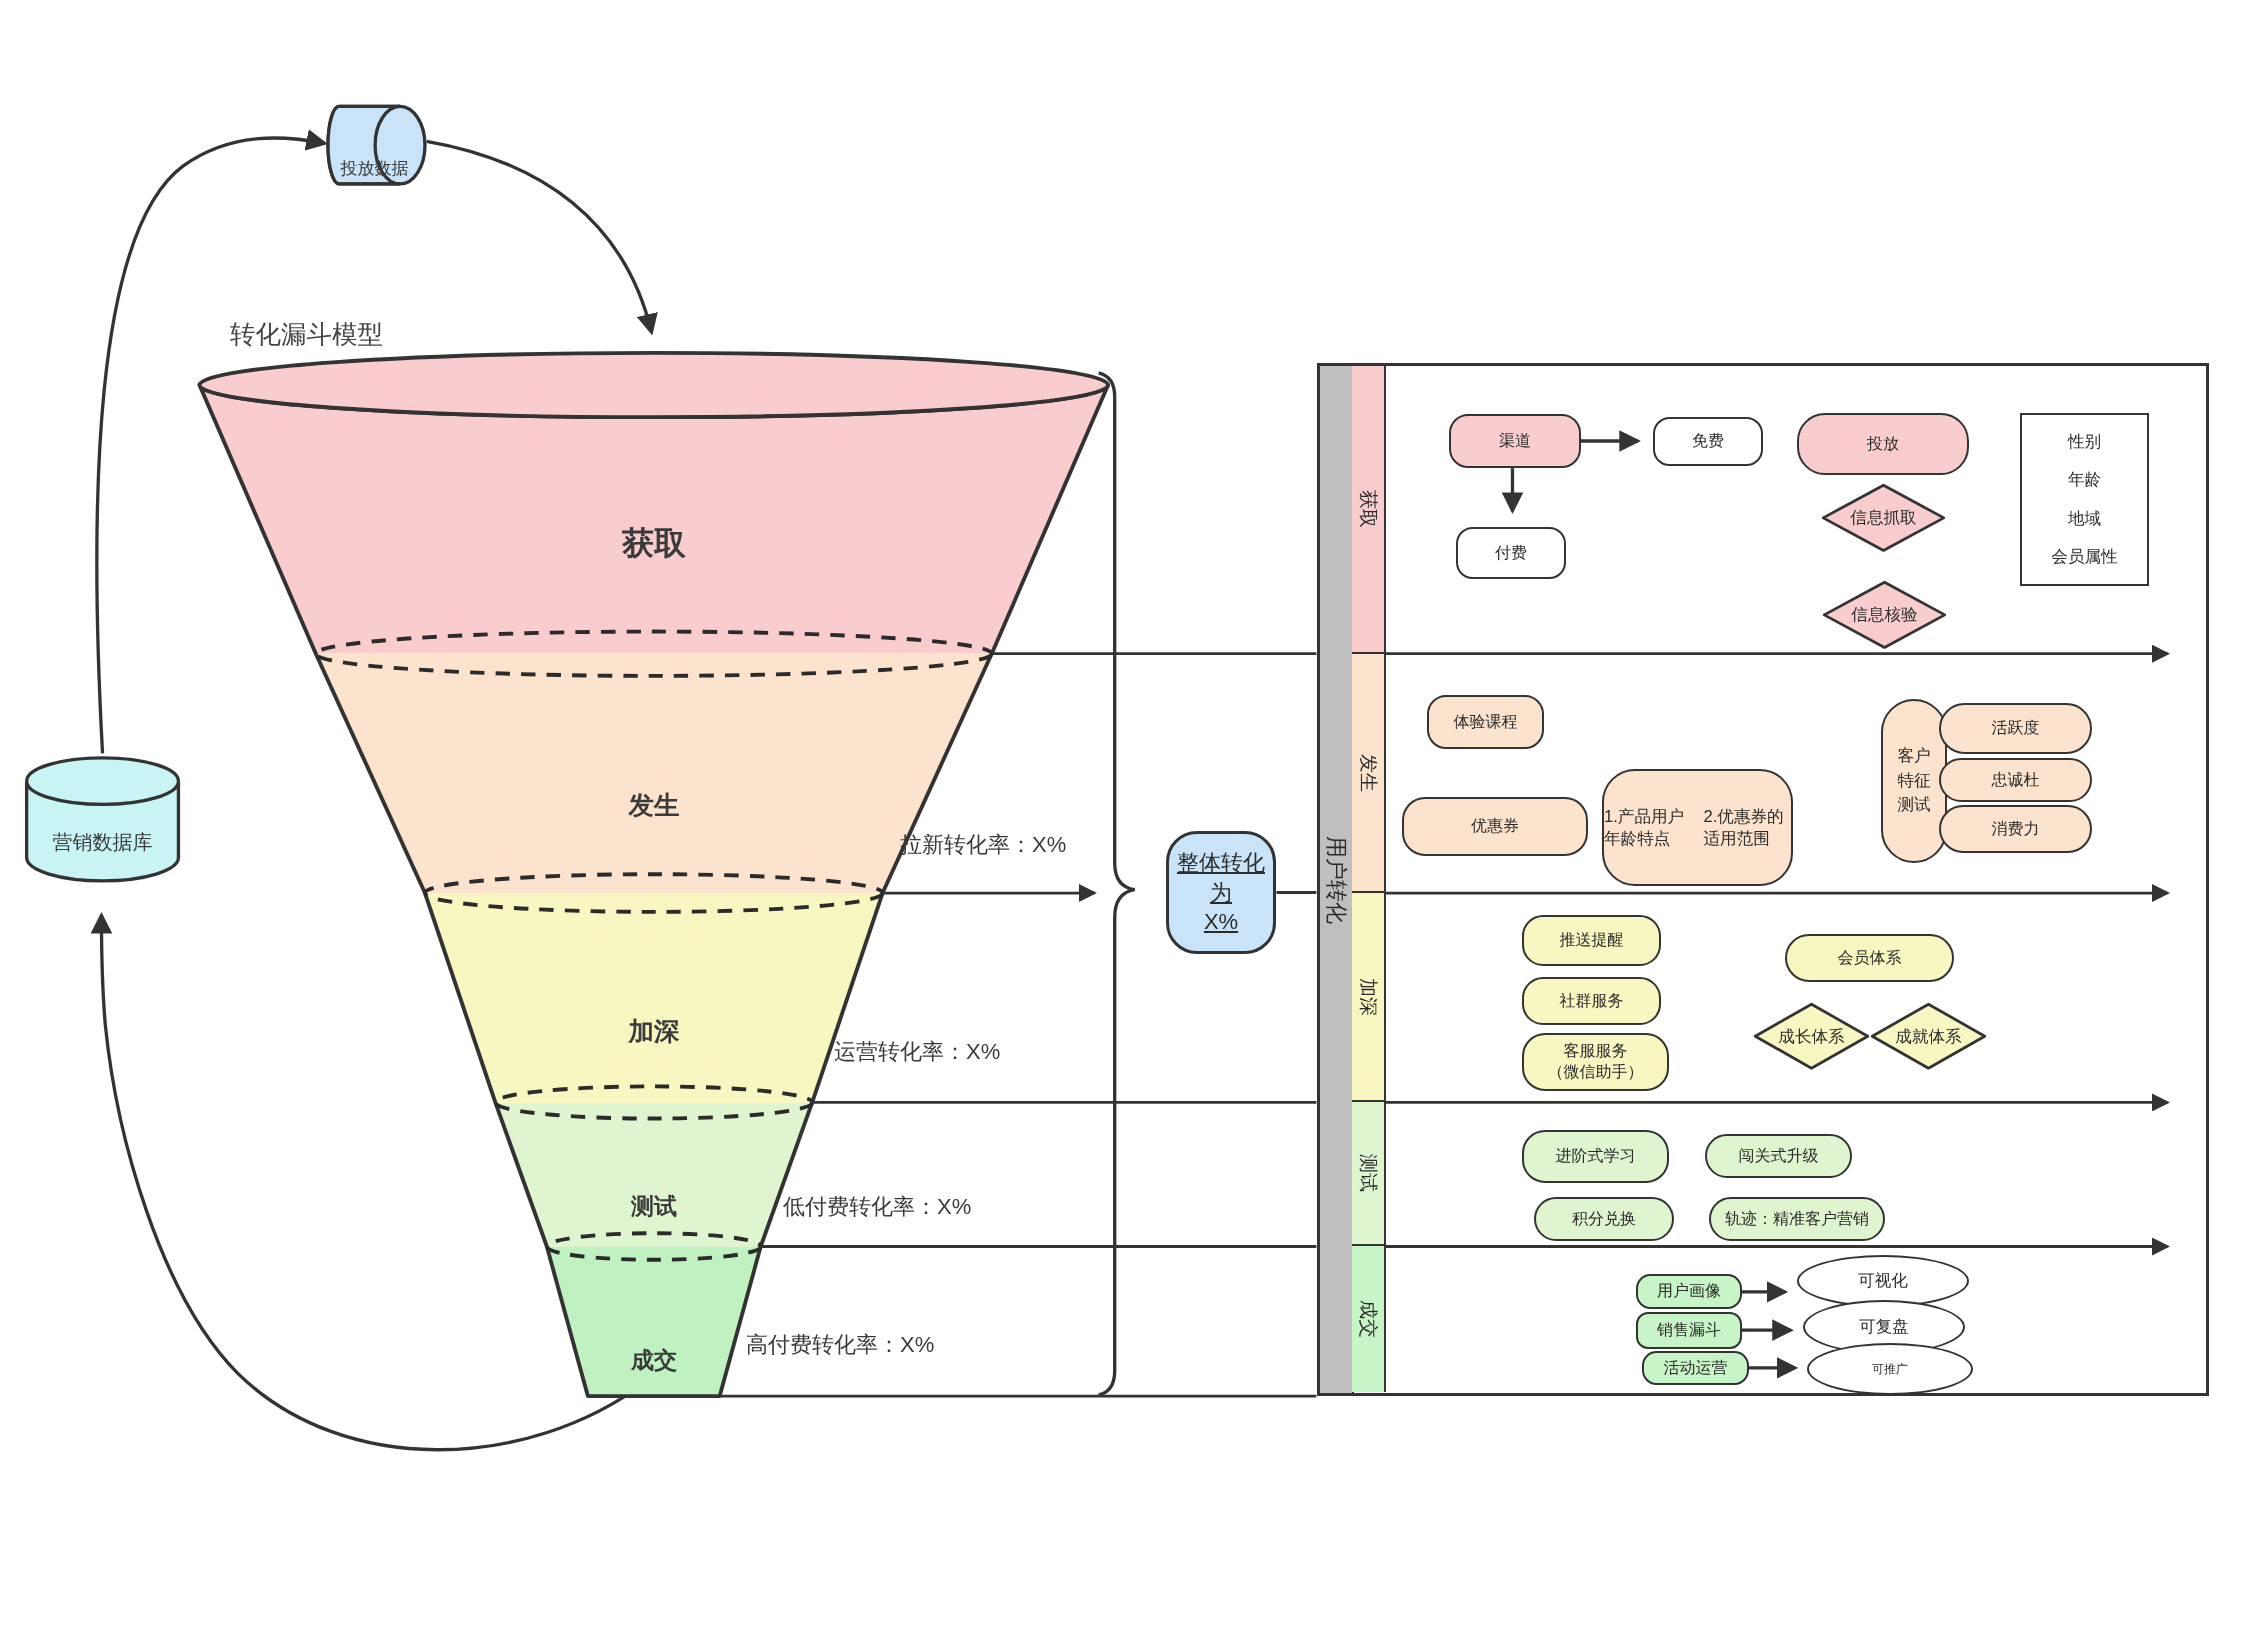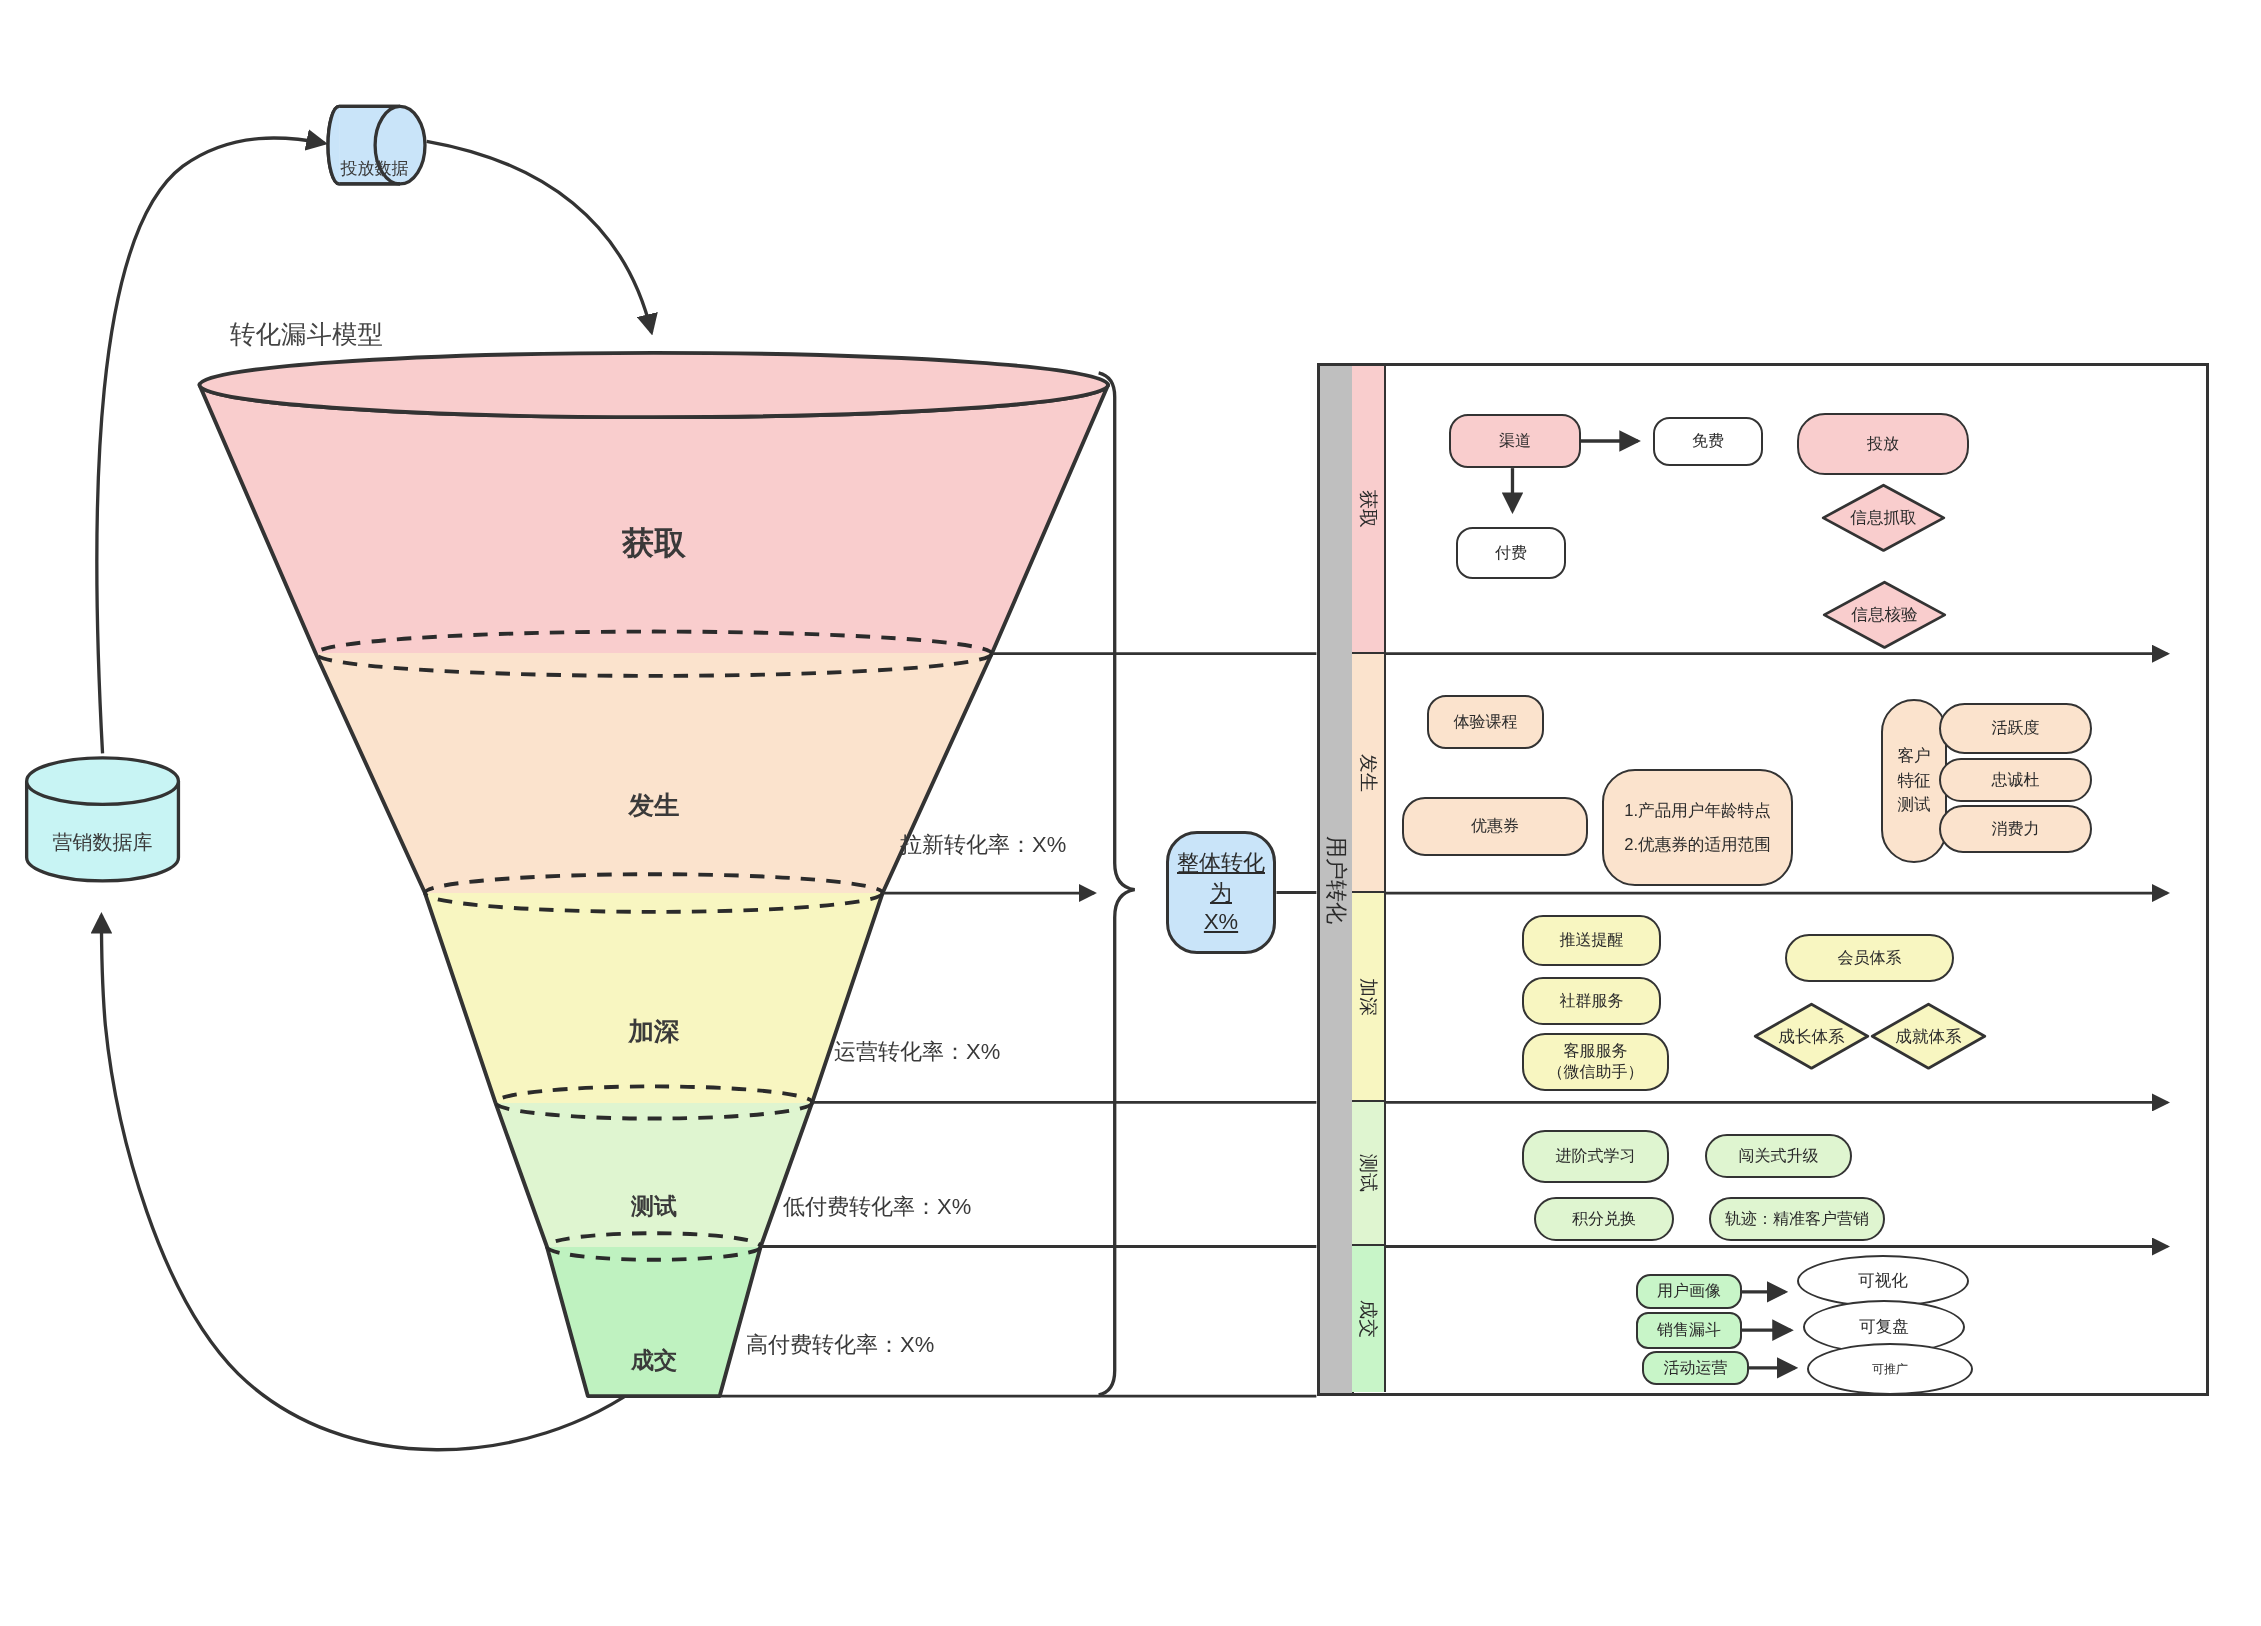--- a/index.html
+++ b/index.html
@@ -28,21 +28,21 @@
   .ellipse{border-radius:50%;background:#fff;}
   .panel{position:absolute;left:1317px;top:363px;width:892px;height:1033px;
          box-sizing:border-box;border:3.3px solid #333;}
   .graybar{position:absolute;left:0;top:0;bottom:0;width:32px;background:#BFBFBF;
            border-right:2.2px solid #333;display:flex;align-items:center;justify-content:center;}
   .vtext{writing-mode:vertical-rl;text-orientation:sideways;white-space:nowrap;color:#2b2b2b;}
   .stripcell{position:absolute;left:34px;width:34px;box-sizing:border-box;border-right:2.2px solid #333;
              border-bottom:2.2px solid #333;display:flex;align-items:center;justify-content:center;}
   .stripcell.last{border-bottom:none;}
   .stripcell .vtext{font-size:19px;}
-  .note-lines{display:flex;flex-direction:column;gap:12px;align-items:flex-start;text-align:left;}
+  .note-lines{display:flex;flex-direction:row;gap:12px;align-items:flex-start;text-align:left;}
   .attrbox{flex-direction:column;justify-content:space-evenly;font-size:16.6px;}
 </style>
 </head>
 <body>
 
 <div id="canvas">
 
   <svg id="bg" viewBox="0 0 4081 2935">
     <defs>
       <marker id="arr" viewBox="0 0 10 10" refX="8.5" refY="5" markerWidth="6.5" markerHeight="6.5" orient="auto-start-reverse">
@@ -168,20 +168,26 @@
         <polygon points="113,4 222,63 113,122 4,63" fill="#F9CDCD" stroke="#333" stroke-width="5" stroke-linejoin="round"></polygon>
       </svg>
     <span>信息抓取</span>
   </div>
   <div class="diamond" style="left:1822px;top:580px;width:125px;height:70px;">
     <svg viewBox="0 0 226 126">
         <polygon points="113,4 222,63 113,122 4,63" fill="#F9CDCD" stroke="#333" stroke-width="5" stroke-linejoin="round"></polygon>
       </svg>
     <span>信息核验</span>
   </div>
+  <div class="node white attrbox" style="left:2020px;top:413px;width:129px;height:173px;">
+    <span>性别</span>
+    <span>年龄</span>
+    <span>地域</span>
+    <span>会员属性</span>
+  </div>
 
   <div class="node peach" style="left:1427px;top:695px;width:117px;height:54px;border-radius:19px;">体验课程</div>
   <div class="node peach" style="left:1402px;top:797px;width:186px;height:59px;border-radius:23px;">优惠券</div>
   <div class="node peach" style="left:1602px;top:769px;width:191px;height:117px;border-radius:33px;font-size:16.6px;">
     <div class="note-lines">
       <span>1.产品用户年龄特点</span>
       <span>2.优惠券的适用范围</span>
     </div>
   </div>
   <div class="node peach" style="left:1881px;top:699px;width:66px;height:164px;border-radius:33px;flex-direction:column;font-size:16.6px;line-height:1.5;">

